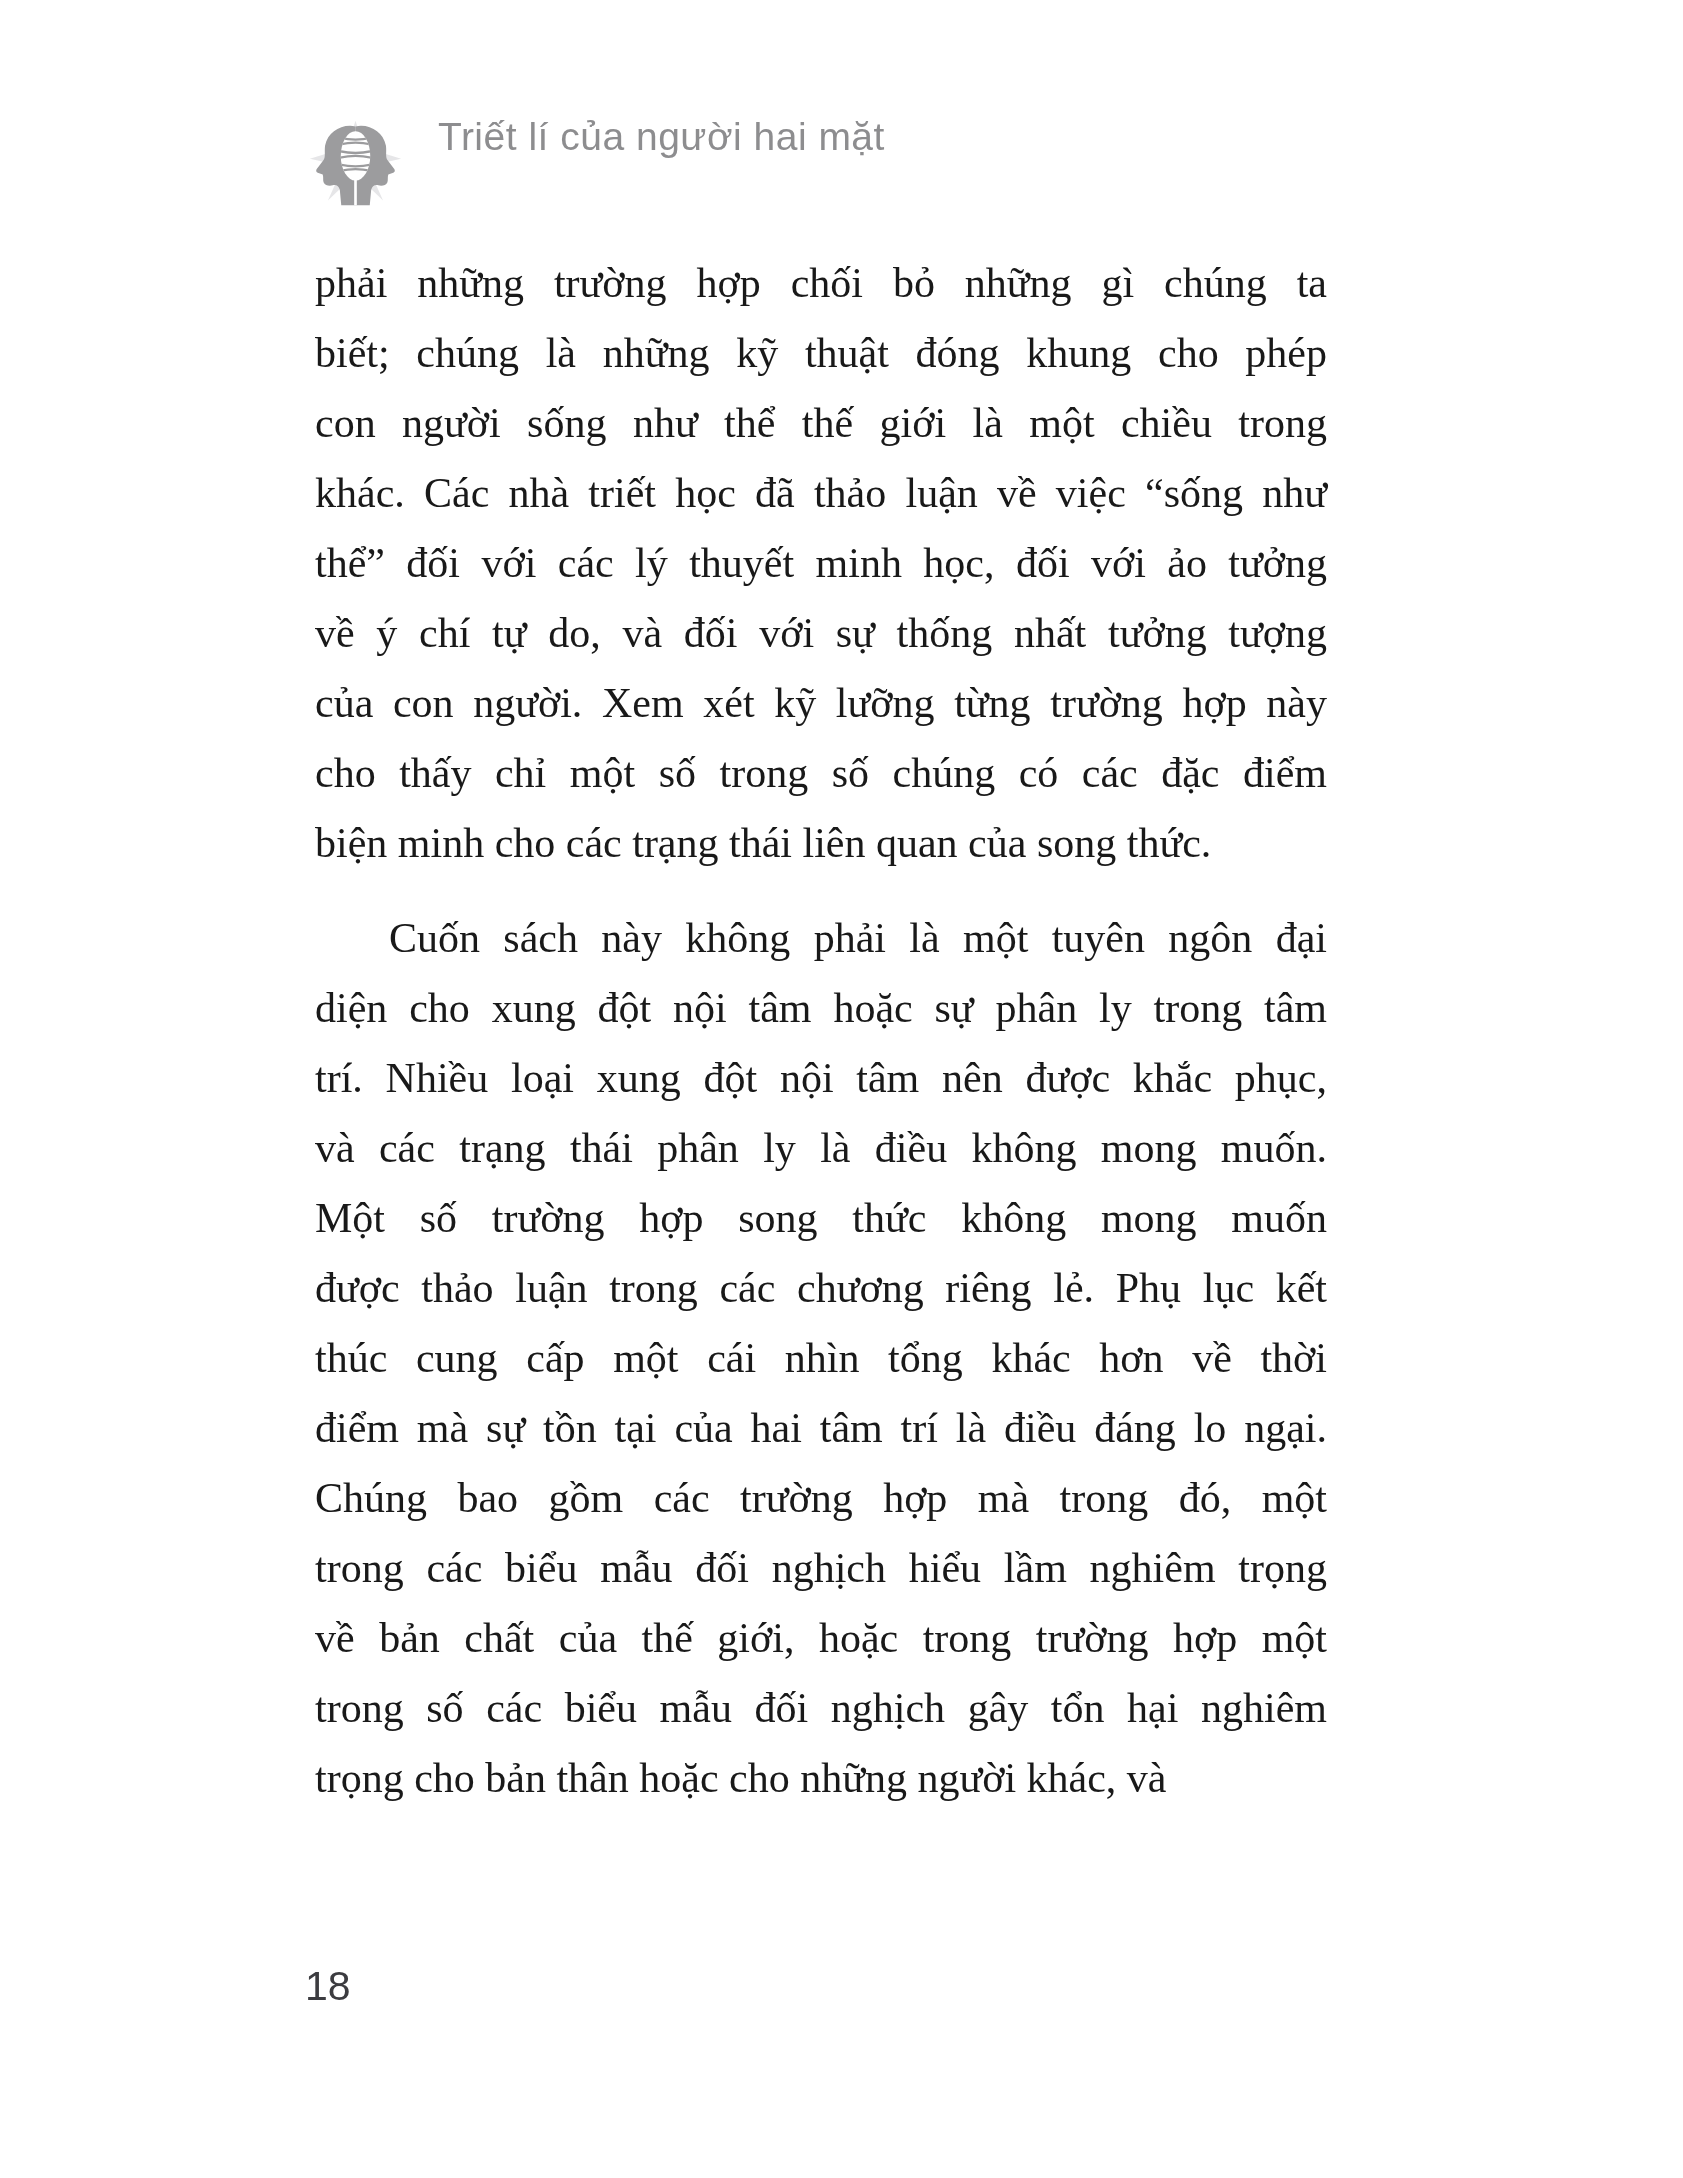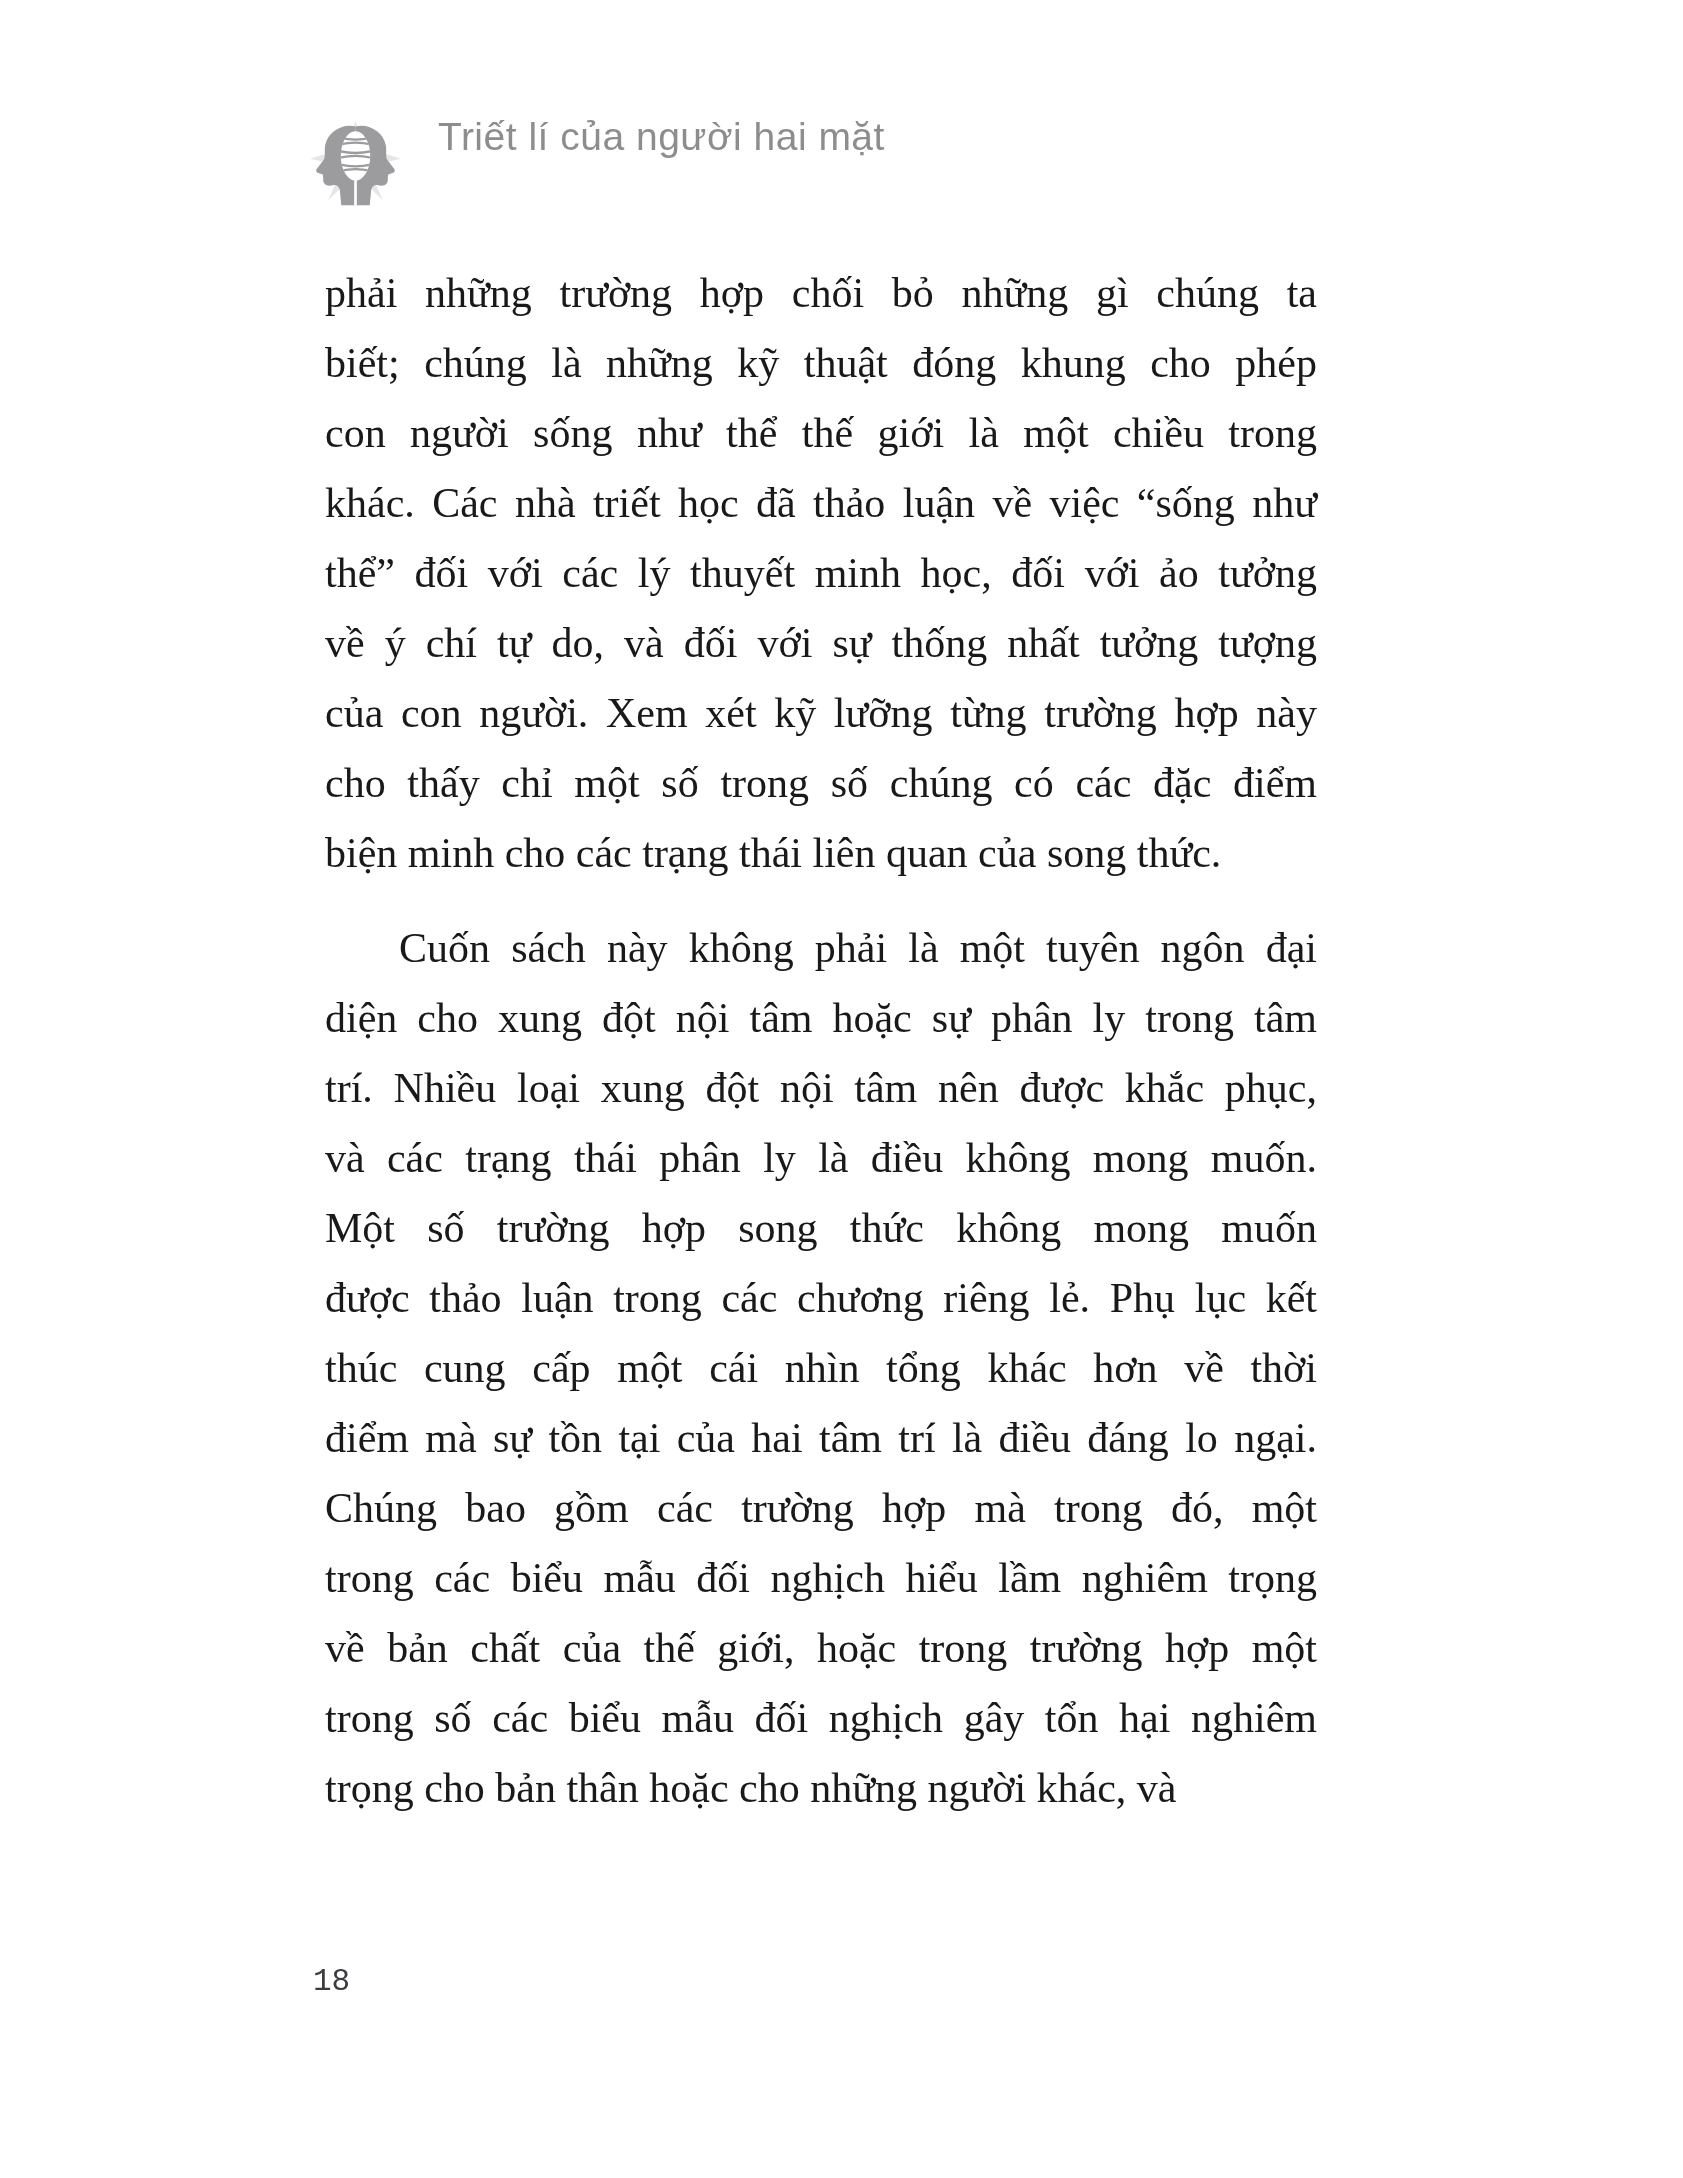--- a/index.html
+++ b/index.html
@@ -42,41 +42,41 @@
   .body-text {
     position: absolute;
     left: 315px;
     top: 248px;
     width: 1012px;
     font-family: "Liberation Serif", "DejaVu Serif", serif;
     font-size: 42px;
     line-height: 70px;
     color: #191919;
   }
-  .para { margin: 10px; }
+  .para { margin: 0; }
   .para + .para { margin-top: 25px; }
   .line {
     text-align: justify;
     text-align-last: justify;
     white-space: nowrap;
   }
   .line.para-end {
     text-align-last: left;
   }
   .line.indent {
     text-indent: 74px;
   }
 
   
   .page-number {
     position: absolute;
-    left: 313px;
+    left: 305px;
     top: 1966px;
-    font-family: Liberation Mono, monospace;
-    font-size: 31px;
+    font-family: Liberation Sans, sans-serif;
+    font-size: 41px;
     font-weight: 300;
     color: #3c3c40;
     line-height: 1;
   }
 </style>
 </head>
 <body>
 
 <div class="page">
 

